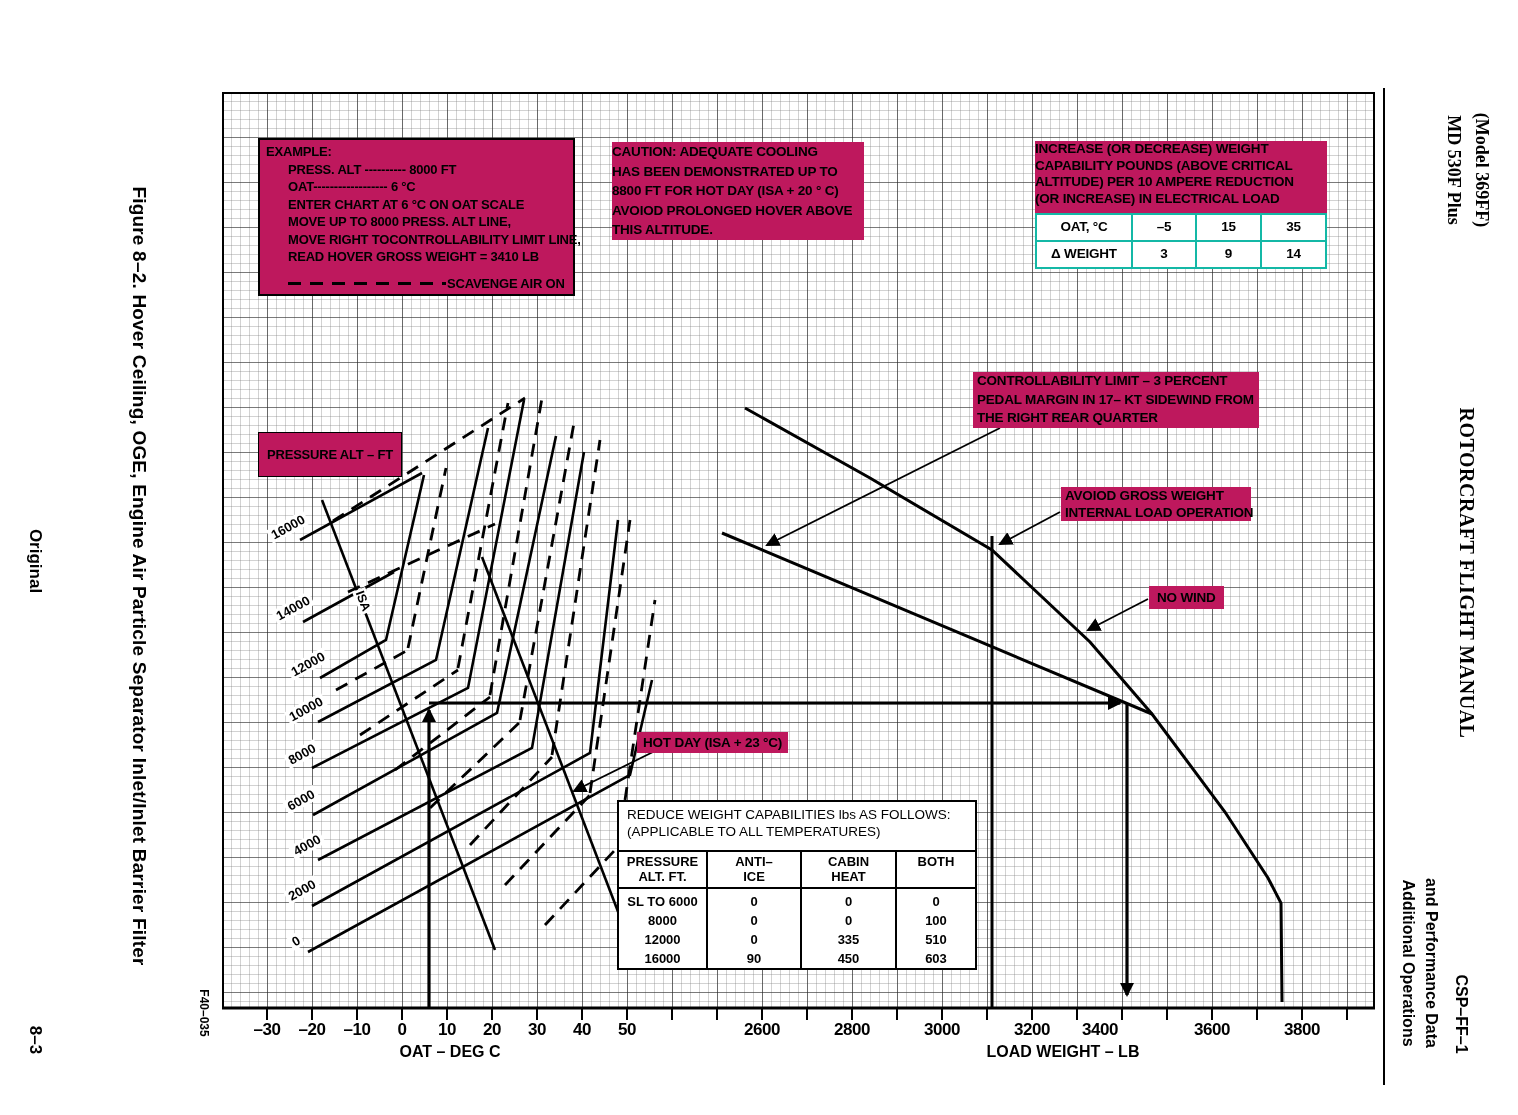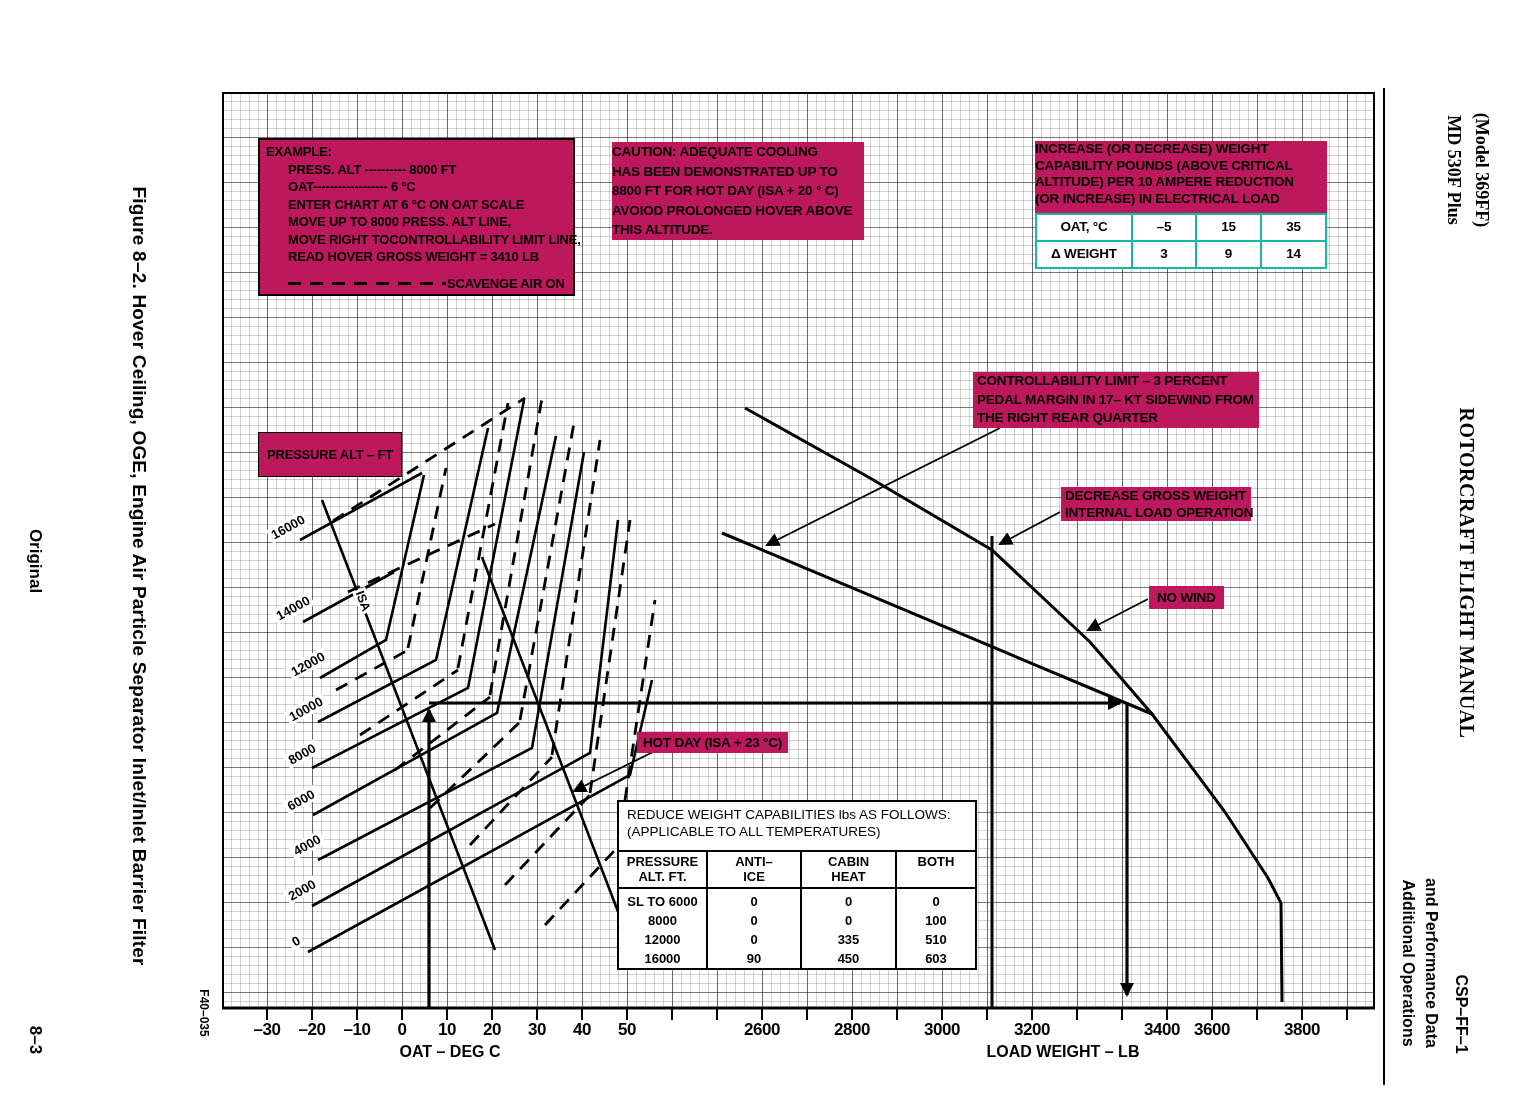--- a/index.html
+++ b/index.html
@@ -194,21 +194,21 @@
       </table>
   </div>
 
   <div class="panel ctrl-label">
     <div>CONTROLLABILITY LIMIT – 3 PERCENT</div>
     <div>PEDAL MARGIN IN 17– KT SIDEWIND FROM</div>
     <div>THE RIGHT REAR QUARTER</div>
   </div>
 
   <div class="panel maxgross-label">
-    <div>DECREASE GROSS WEIGHT</div>
+    <div>AVOIOD GROSS WEIGHT</div>
     <div>INTERNAL LOAD OPERATION</div>
   </div>
 
   <div class="panel nowind-label">NO WIND</div>
 
   <div class="panel hotday-label">HOT DAY (ISA + 23 °C)</div>
 
   <div class="panel palt-label">PRESSURE ALT – FT</div>
 
   <div class="reduce-box">
@@ -289,18 +289,18 @@
   <div class="xlab" style="left:492px;">20</div>
   <div class="xlab" style="left:537px;">30</div>
   <div class="xlab" style="left:582px;">40</div>
   <div class="xlab" style="left:627px;">50</div>
   <div class="axis-title" style="left:450px;">OAT – DEG C</div>
 
   <div class="xlab" style="left:762px;">2600</div>
   <div class="xlab" style="left:852px;">2800</div>
   <div class="xlab" style="left:942px;">3000</div>
   <div class="xlab" style="left:1032px;">3200</div>
-  <div class="xlab" style="left:1162px;">3400</div>
+  <div class="xlab" style="left:1100px;">3400</div>
   <div class="xlab" style="left:1212px;">3600</div>
   <div class="xlab" style="left:1302px;">3800</div>
   <div class="axis-title" style="left:1063px;">LOAD WEIGHT – LB</div>
 
 </div>
 
 </body></html>

